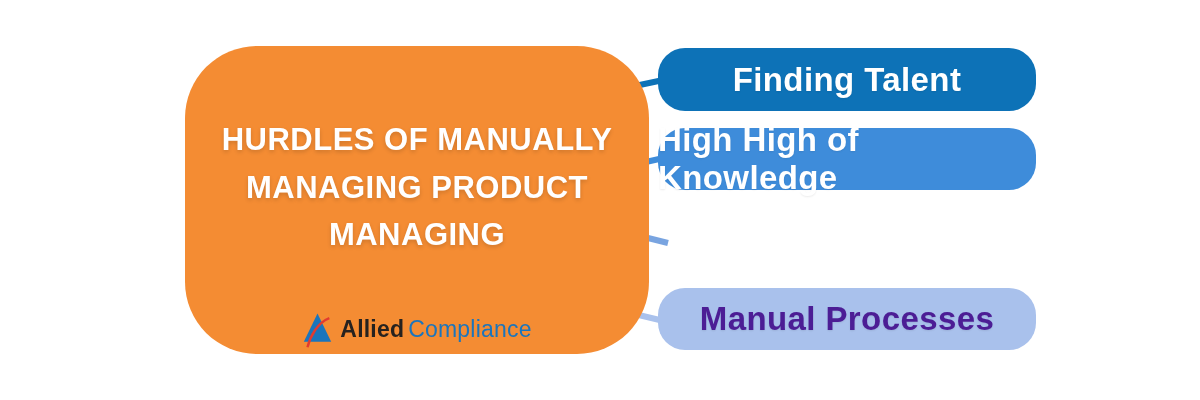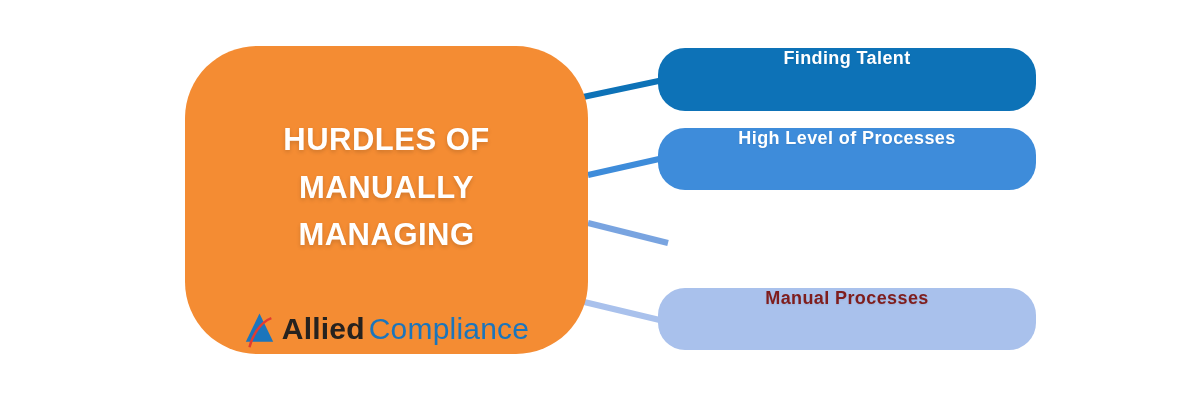--- a/index.html
+++ b/index.html
@@ -19,21 +19,21 @@
     position: absolute;
     left: 0; top: 0;
     width: 1200px;
     height: 400px;
     pointer-events: none;
   }
   .main-box {
     position: absolute;
     left: 185px;
     top: 46px;
-    width: 403px;
+    width: 464px;
     height: 308px;
     border-radius: 72px;
     z-index: 2;
   }
   .main-title {
     position: absolute;
     top: 70px;
     left: 8px;
     right: 8px;
     text-align: center;
@@ -53,36 +53,36 @@
     justify-content: center;
     align-items: center;
     gap: 7px;
   }
   .logo-icon {
     width: 31px;
     height: 38px;
     flex: 0 0 auto;
   }
   .logo-text {
-    font-size: 30px;
+    font-size: 23px;
     letter-spacing: 0.2px;
     white-space: nowrap;
   }
   .logo-text.primary { font-weight: 700; }
   .logo-text.secondary { font-weight: 400; margin-left: -3px; }
   .item-box {
     position: absolute;
     left: 658px;
     width: 378px;
     height: 62px;
     border-radius: 27px;
     display: flex;
-    align-items: flex-start;
+    align-items: center;
     justify-content: center;
-    font-size: 18px;
+    font-size: 33px;
     font-weight: 700;
     letter-spacing: 0.4px;
     z-index: 2;
     text-shadow: 0 1px 2px rgba(0,0,0,0.08);
   }
   .item-1 { top: 48px; height: 63px; }
   .item-2 { top: 128px; }
   .item-3 { top: 208px; }
   .item-4 { top: 288px; }
 </style>
@@ -94,39 +94,40 @@
   <svg class="connectors" viewBox="0 0 1200 400" xmlns="http://www.w3.org/2000/svg">
     <line x1="583" y1="97" x2="668" y2="79" stroke-width="6" style="stroke: rgb(13, 114, 183);"></line>
     <line x1="588" y1="175" x2="668" y2="157" stroke-width="6" style="stroke: rgb(62, 140, 218);"></line>
     <line x1="588" y1="223" x2="668" y2="243" stroke-width="6" style="stroke: rgb(121, 164, 224);"></line>
     <line x1="580" y1="301" x2="668" y2="322" stroke-width="6" style="stroke: rgb(169, 193, 236);"></line>
   </svg>
 
   <div class="main-box" style="background-color: rgb(244, 140, 51);">
     <div class="main-title" style="color: rgb(255, 255, 255);">
       <div>HURDLES OF MANUALLY</div>
+      <div>MANAGING PRODUCT</div>
       <div>MANAGING</div>
     </div>
 
     <div class="logo-row">
       <svg class="logo-icon" viewBox="0 0 34 40" xmlns="http://www.w3.org/2000/svg">
         <polygon points="17,3 2,34 32,34" style="fill: rgb(27, 117, 188);"></polygon>
         <path d="M6,40 C 9,28 17,13 30,8" fill="none" stroke-width="2.6" style="stroke: rgb(226, 59, 48);"></path>
       </svg>
       <span class="logo-text primary" style="color: rgb(38, 34, 31);">Allied</span>
       <span class="logo-text secondary" style="color: rgb(27, 117, 188);">Compliance</span>
     </div>
   </div>
 
   <div class="item-box item-1" style="background-color: rgb(13, 114, 183);">
     <span style="color: rgb(255, 255, 255);">Finding Talent</span>
   </div>
 
   <div class="item-box item-2" style="background-color: rgb(62, 140, 218);">
-    <span style="color: rgb(255, 255, 255);">High Level of Processes</span>
+    <span style="color: rgb(255, 255, 255);">High High of Knowledge</span>
   </div>
 
 
   <div class="item-box item-4" style="background-color: rgb(169, 193, 236);">
-    <span style="color: #7f1d1d;">Manual Processes</span>
+    <span style="color: #4c1d95;">Manual Processes</span>
   </div>
 
 </div>
 
 </body></html>

